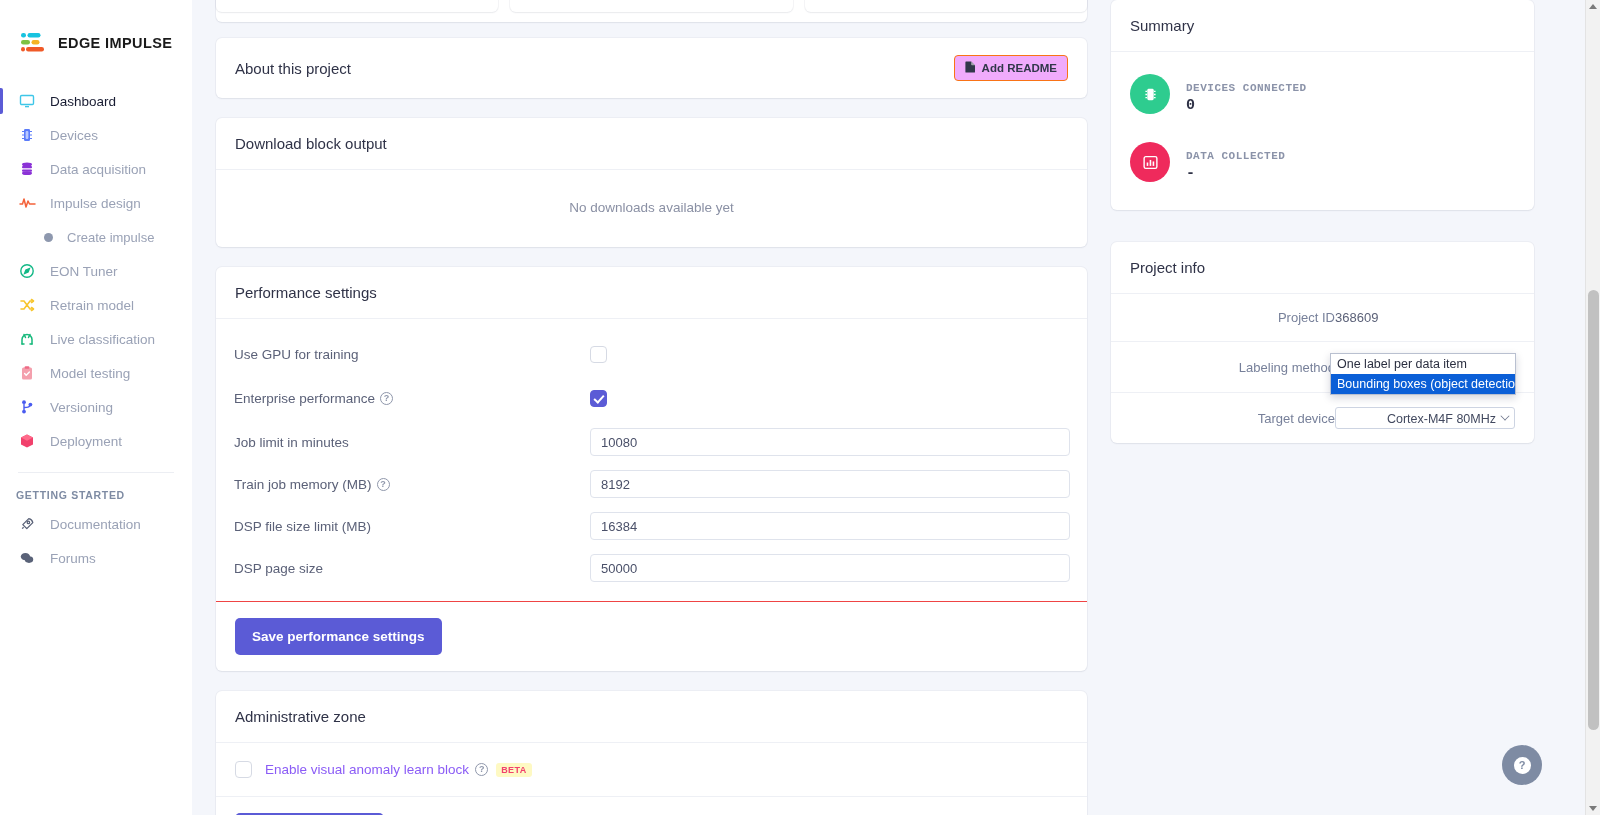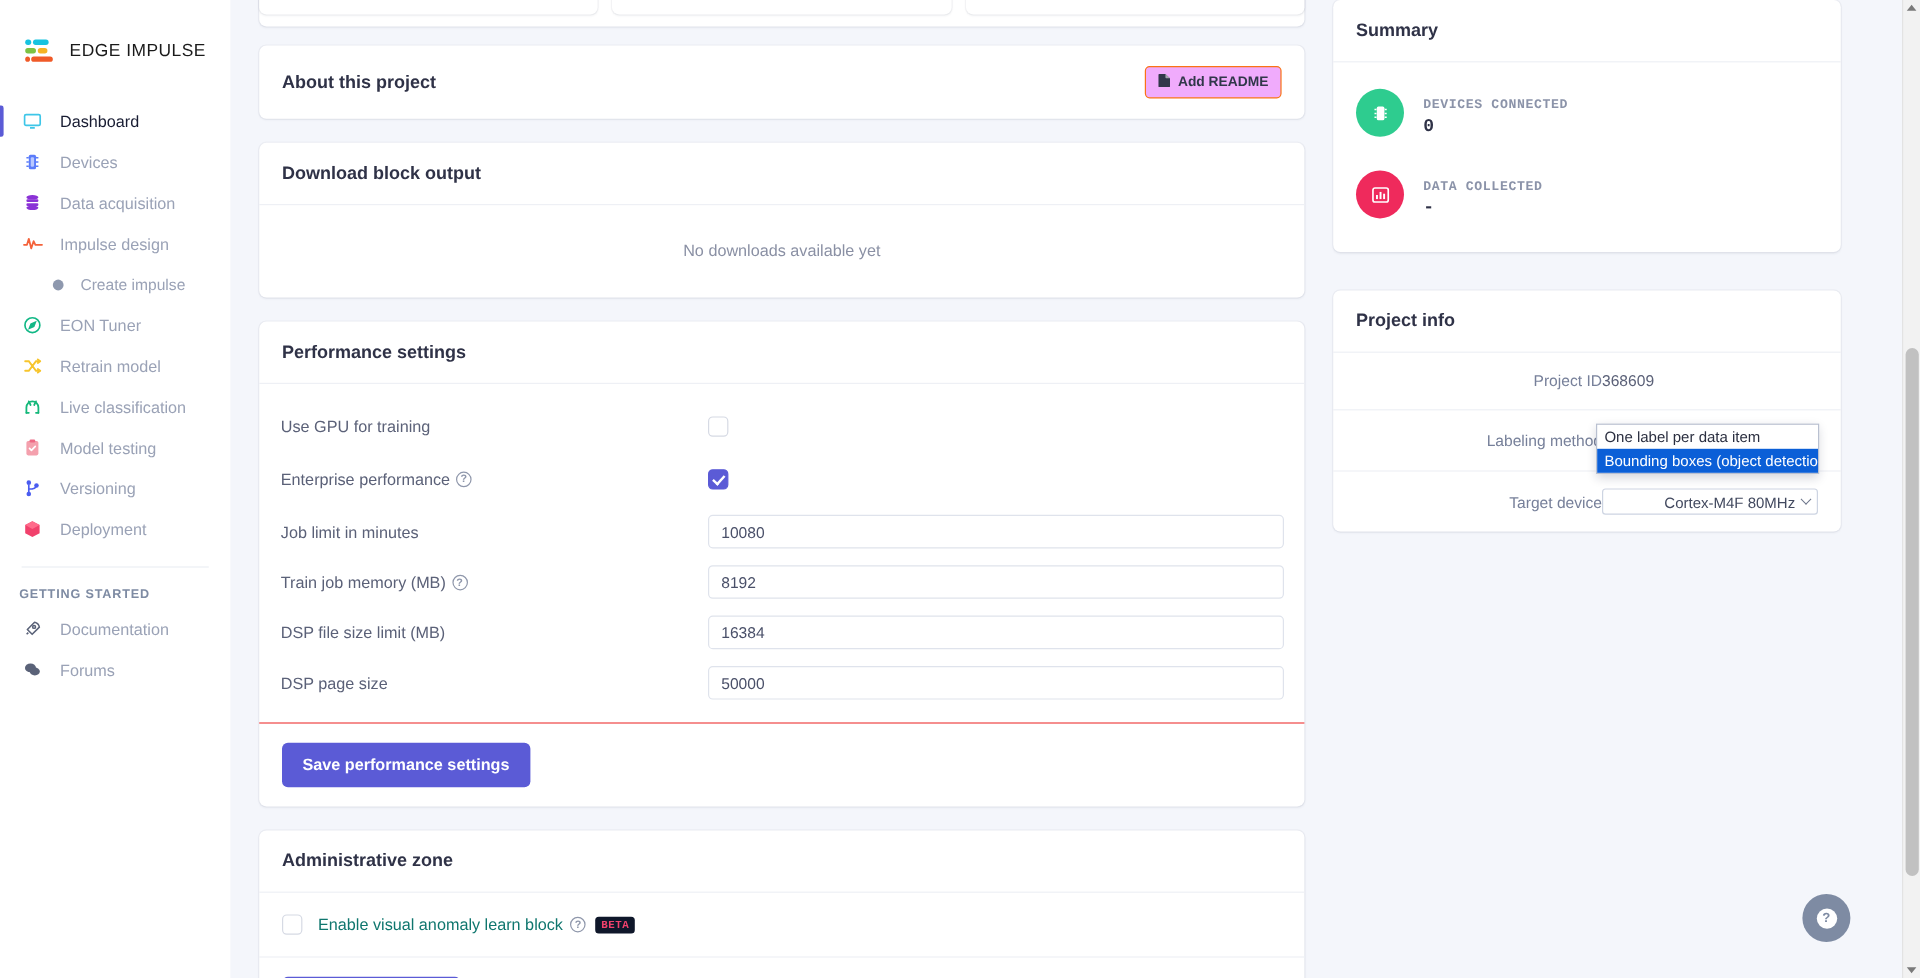--- a/index.html
+++ b/index.html
@@ -19,21 +19,21 @@
     background: #ffffff;
     z-index: 5;
   }
   .logo-wrap {
     display: flex; align-items: center; gap: 8px;
     padding: 20px 0 0 20px;
     height: 66px;
   }
   .logo-mark { width: 30px; height: 24px; display:block; }
   .logo-text {
-    font-size: 14.5px; font-weight: 400; letter-spacing: .4px;
+    font-size: 14.5px; font-weight: 700; letter-spacing: .4px;
     color: #1a1a1a;
   }
   .nav { margin-top: 18px; }
   .nav-item {
     position: relative;
     display: flex; align-items: center;
     height: 34px;
     padding-left: 16px;
     font-size: 13.5px;
     color: #9aa2b6;
@@ -88,21 +88,21 @@
     box-shadow: 0 1px 2px rgba(20,30,60,.06), 0 0 0 1px rgba(20,30,60,.035);
     margin-bottom: 20px;
   }
   .card-head {
     display: flex; align-items: center; justify-content: space-between;
     padding: 17px 19px;
     border-bottom: 1px solid #eef0f5;
   }
   .card-head.noborder { border-bottom: none; }
   .card-title {
-    font-size: 15px; font-weight: 700; color: #2f3247;
+    font-size: 15px; font-weight: 400; color: #2f3247;
   }
 
   .btn-outline {
     display: inline-flex; align-items: center; gap: 6px;
     border: 1px solid #f97316; background: #f0abfc;
     border-radius: 4px;
     padding: 5px 10px;
     font-size: 11.5px; font-weight: 700; color: #31374a;
     cursor: pointer;
   }
@@ -157,25 +157,24 @@
   }
   .cbx.checked::after {
     content: "";
     position: absolute; left: 5px; top: 2px;
     width: 4px; height: 8px;
     border: solid #fff; border-width: 0 2px 2px 0;
     transform: rotate(42deg);
   }
   .badge-beta {
     display: inline-block;
-    background: #0f172a; color: #f1416c;
+    background: #fef9c3; color: #f1416c;
     font-size: 9px; font-weight: 700; letter-spacing: .4px;
     padding: 2px 5px; border-radius: 3px;
     margin-left: 8px;
-    font-family: Liberation Mono, monospace;
   }
 
   
   .sum-row { display: flex; align-items: flex-end; gap: 16px; padding: 14px 0; font-family: Liberation Mono, monospace; }
   .sum-circle {
     width: 40px; height: 40px; border-radius: 50%;
     display: flex; align-items: center; justify-content: center;
     flex: 0 0 40px;
   }
   .sum-circle.green { background: #2ecc8f; }
@@ -545,21 +544,21 @@
             <button class="btn-primary">Save performance settings</button>
           </div>
         </section>
 
         <section class="card">
           <div class="card-head">
             <div class="card-title">Administrative zone</div>
           </div>
           <div style="padding:18px 19px; border-bottom:1px solid #eef0f5; display:flex; align-items:center;">
             <span class="cbx"></span>
-            <span style="margin-left:13px; font-size:13.5px; color:#0f766e;">Enable visual anomaly learn block</span>
+            <span style="margin-left:13px; font-size:13.5px; color:#8b5cf6;">Enable visual anomaly learn block</span>
             <span class="qmark" style="margin-left:6px;">?</span>
             <span class="badge-beta">BETA</span>
           </div>
           <div style="padding:16px 19px;">
             <button class="btn-primary">Save experiments</button>
           </div>
         </section>
 
       </div>
 

